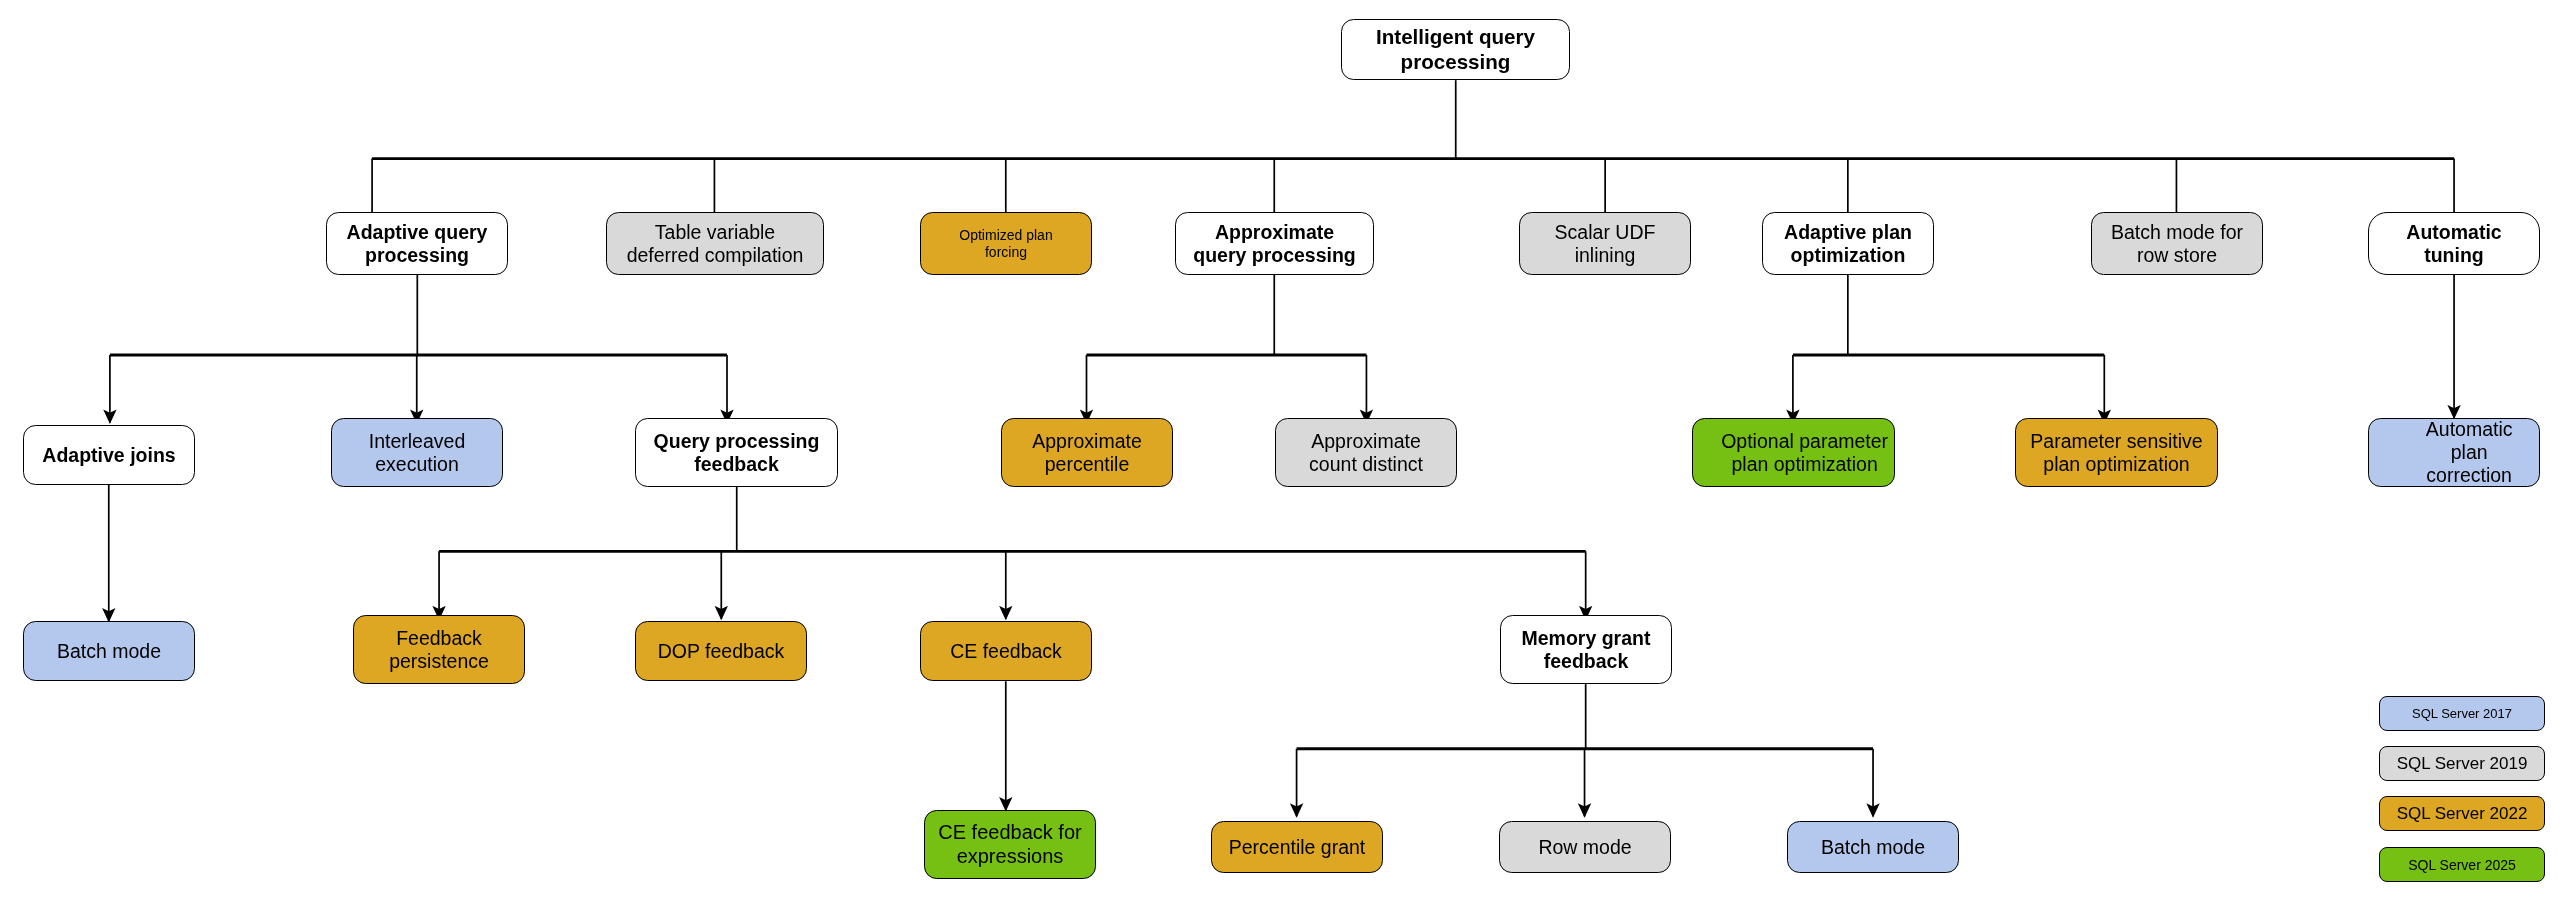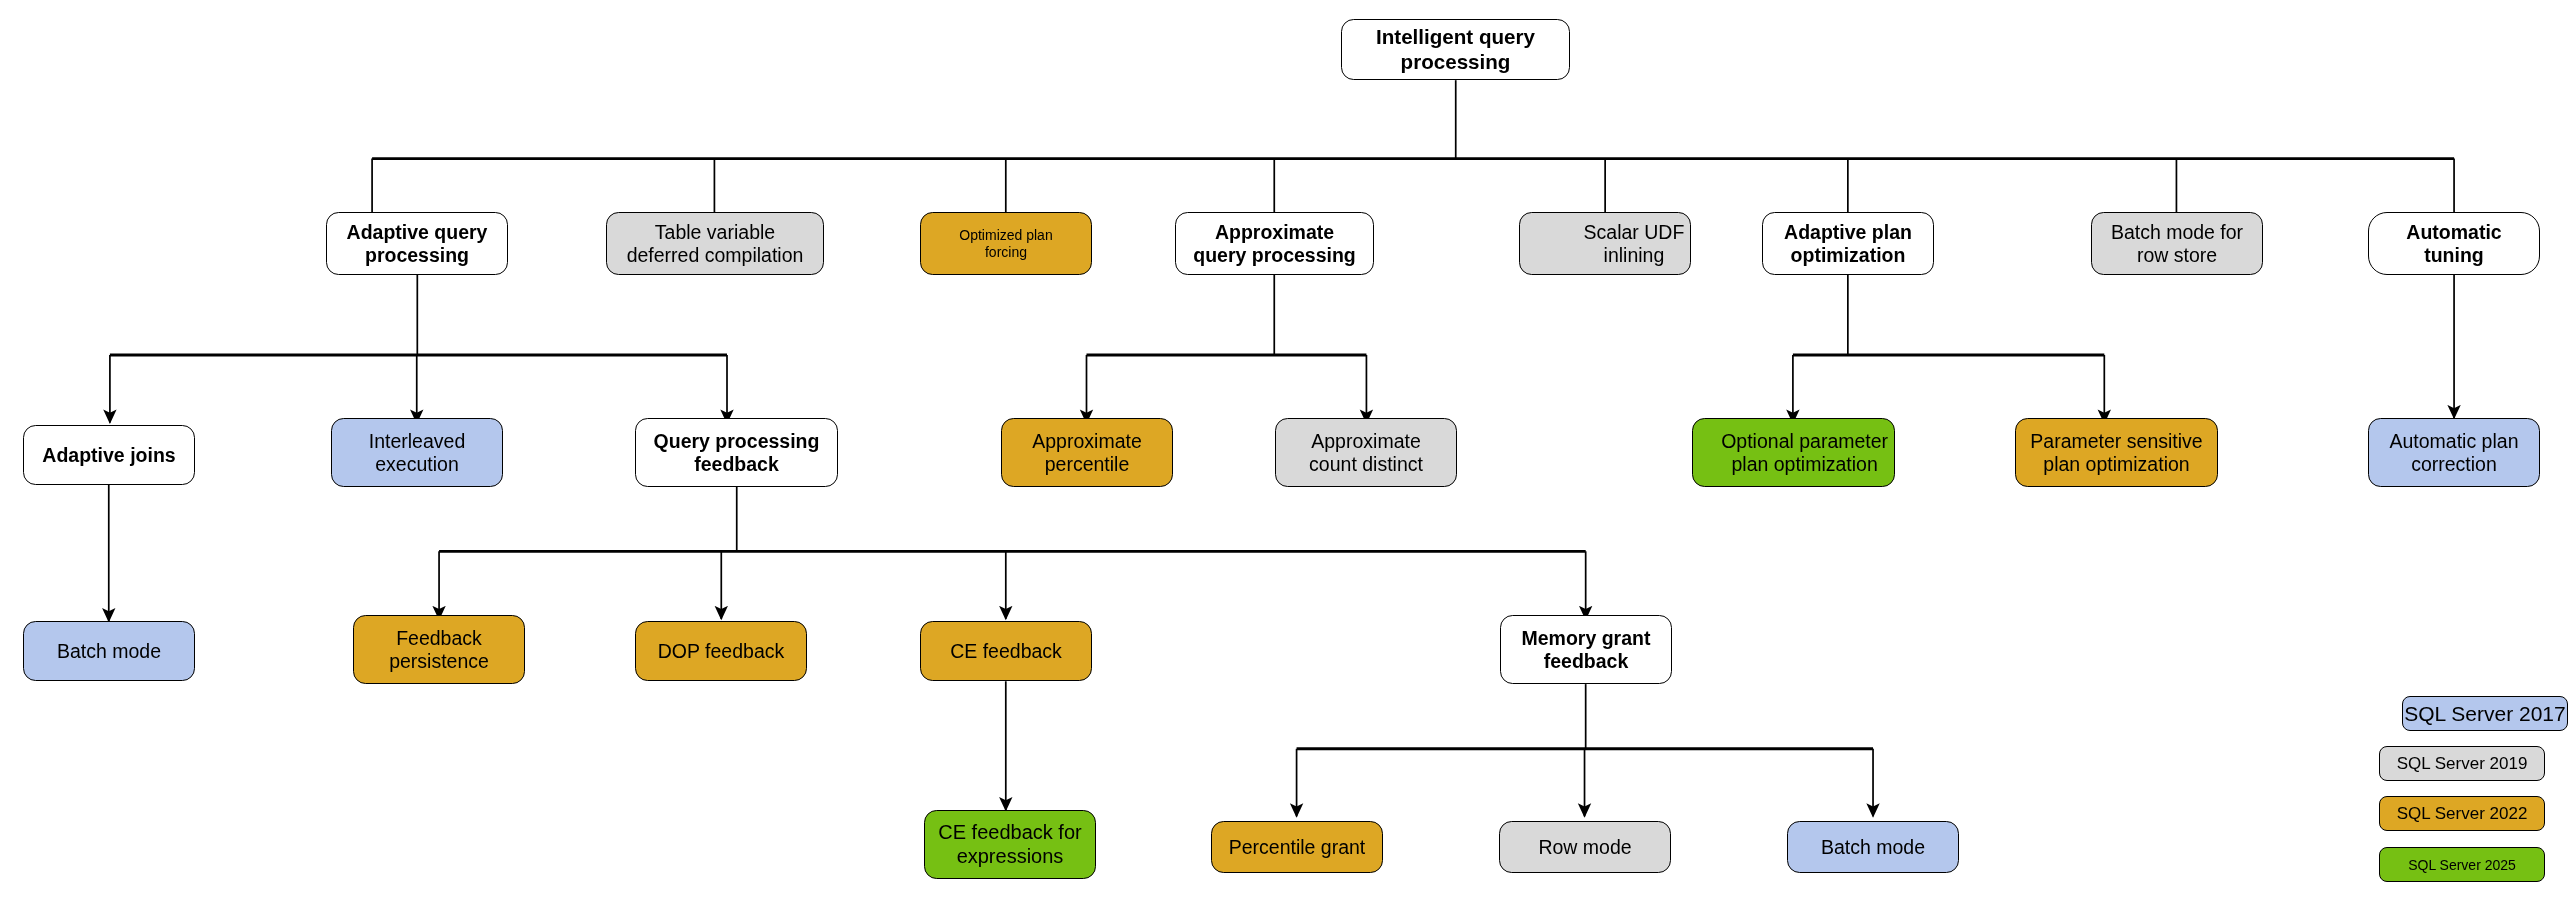--- a/index.html
+++ b/index.html
@@ -84,21 +84,21 @@
 deferred compilation</span>
       </div>
       <div class="node fill-gold" style="left: 920px; top: 212px; width: 172px; height: 63px; font-size: 14px;">
         <span class="lbl">Optimized plan
 forcing</span>
       </div>
       <div class="node fill-white" style="left: 1175px; top: 212px; width: 199px; height: 63px; font-size: 19.5px;">
         <span class="lbl">Approximate
 query processing</span>
       </div>
-      <div class="node fill-gray" style="left: 1519px; top: 212px; width: 172px; height: 63px; font-size: 19.5px; justify-content: flex-end;">
+      <div class="node fill-gray" style="left: 1519px; top: 212px; width: 172px; height: 63px; font-size: 19.5px;">
         <span class="lbl">Scalar UDF
 inlining</span>
       </div>
       <div class="node fill-white" style="left: 1762px; top: 212px; width: 172px; height: 63px; font-size: 19.5px;">
         <span class="lbl">Adaptive plan
 optimization</span>
       </div>
       <div class="node fill-gray" style="left: 2091px; top: 212px; width: 172px; height: 63px; font-size: 19.5px;">
         <span class="lbl">Batch mode for
 row store</span>
@@ -127,21 +127,21 @@
 count distinct</span>
       </div>
       <div class="node fill-green" style="left: 1692px; top: 418px; width: 203px; height: 69px; font-size: 19.5px; padding-left: 28px;">
         <span class="lbl">Optional parameter
 plan optimization</span>
       </div>
       <div class="node fill-gold" style="left: 2002px; top: 418px; width: 203px; height: 69px; font-size: 19.5px; margin-left: 13px;">
         <span class="lbl">Parameter sensitive
 plan optimization</span>
       </div>
-      <div class="node fill-blue" style="left: 2368px; top: 418px; width: 172px; height: 69px; font-size: 19.5px;">
+      <div class="node fill-blue" style="left: 2368px; top: 418px; width: 172px; height: 69px; font-size: 19.5px; padding-left: 36px;">
         <span class="lbl">Automatic plan
 correction</span>
       </div>
       <div class="node fill-blue" style="left: 23px; top: 621px; width: 172px; height: 60px; font-size: 19.5px;">
         <span class="lbl">Batch mode</span>
       </div>
       <div class="node fill-gold" style="left: 353px; top: 615px; width: 172px; height: 69px; font-size: 19.5px;">
         <span class="lbl">Feedback
 persistence</span>
       </div>
@@ -163,21 +163,21 @@
         <span class="lbl">Percentile grant</span>
       </div>
       <div class="node fill-gray" style="left: 1499px; top: 821px; width: 172px; height: 52px; font-size: 19.5px;">
         <span class="lbl">Row mode</span>
       </div>
       <div class="node fill-blue" style="left: 1787px; top: 821px; width: 172px; height: 52px; font-size: 19.5px;">
         <span class="lbl">Batch mode</span>
       </div>
     </div>
   <div id="legend-layer">
-      <div class="legend-item fill-blue" style="left: 2379px; top: 696px; width: 166px; height: 35px; font-size: 21px; background: rgb(180, 199, 237); margin-left: 23px;">
+      <div class="legend-item fill-blue" style="left: 2379px; top: 696px; width: 166px; height: 35px; font-size: 13px; background: rgb(180, 199, 237);">
         <span>SQL Server 2017</span>
       </div>
       <div class="legend-item fill-gray" style="left: 2379px; top: 746px; width: 166px; height: 35px; font-size: 17px; background: rgb(217, 217, 217);">
         <span>SQL Server 2019</span>
       </div>
       <div class="legend-item fill-gold" style="left: 2379px; top: 796px; width: 166px; height: 35px; font-size: 17px; background: rgb(221, 167, 36);">
         <span>SQL Server 2022</span>
       </div>
       <div class="legend-item fill-green" style="left: 2379px; top: 847px; width: 166px; height: 35px; font-size: 14px; background: rgb(118, 192, 19);">
         <span>SQL Server 2025</span>

